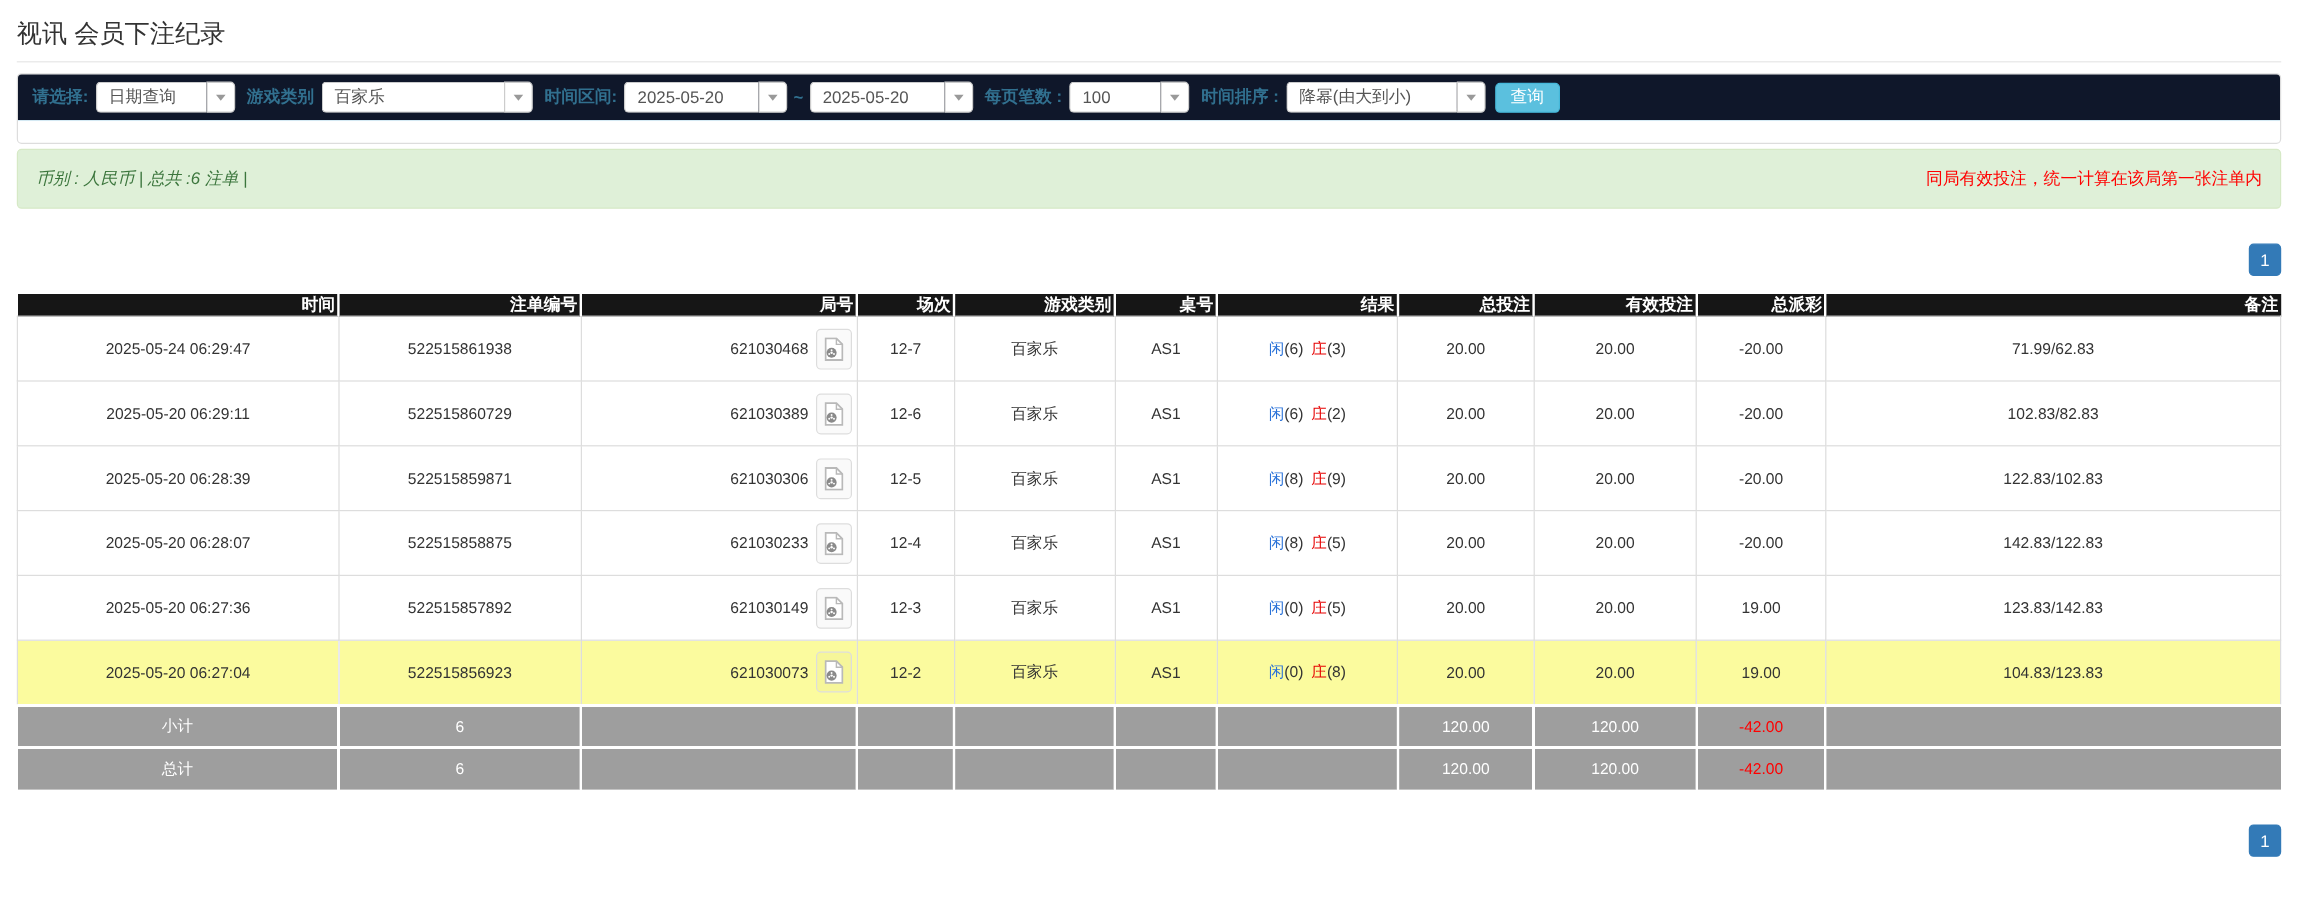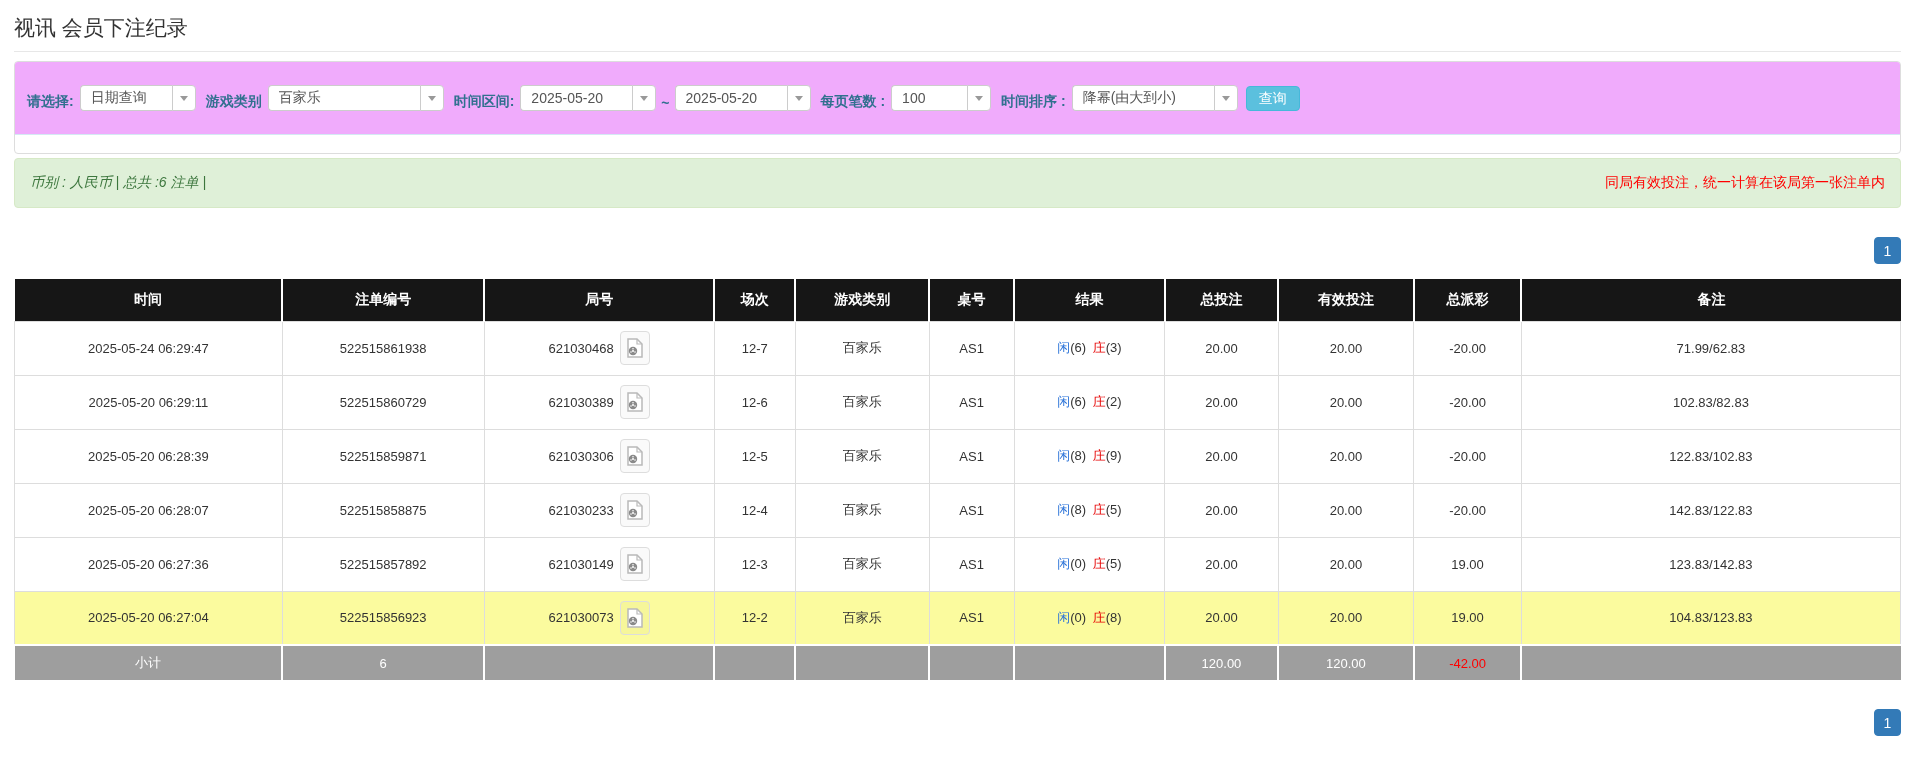--- a/index.html
+++ b/index.html
@@ -14,23 +14,23 @@
   
   .page-title {
     font-size:21px; font-weight:400; color:#333;
     margin:0; padding:14px 0 9px 0;
     border-bottom:1px solid #e7e7e7;
   }
 
   
   .filter-panel { border:1px solid #ddd; border-radius:4px; margin-top:9px; }
   .filter-heading {
-    background:#f0abfc; border-bottom:1px solid #d4e9f3;
+    background:#0f172a; border-bottom:1px solid #d4e9f3;
     border-radius:3px 3px 0 0;
-    padding:23px 10px; display:flex; align-items:flex-end;
+    padding:6px 10px; display:flex; align-items:center;
   }
   .filter-body { height:18px; }
   .flabel { color:#31708f; font-weight:bold; font-size:14px; margin:0 6px 0 10px; white-space:nowrap; }
   .flabel:first-child { margin-left:2px; }
   .combo { display:flex; height:26px; }
   .combo-text {
     background:#fff; border:1px solid #ccc; border-right:none;
     border-radius:4px 0 0 4px; padding:0 10px;
     display:flex; align-items:center; font-size:14px; color:#555; white-space:nowrap;
   }
@@ -67,35 +67,35 @@
   .page-btn {
     display:inline-block; min-width:27px; height:27px; line-height:27px;
     background:#337ab7; border:1px solid #337ab7; border-radius:4px;
     color:#fff; font-size:14px; text-align:center; cursor:pointer;
   }
 
   
   table.records { width:100%; border-collapse:collapse; table-layout:fixed; }
   table.records th {
     background:#161616; color:#fff; font-size:14px; font-weight:bold;
-    height:42px; border-right:2px solid #fff; text-align:center; padding:0 2px;
+    height:18px; border-right:2px solid #fff; text-align:right; padding:0 2px;
   }
   table.records th:last-child { border-right:none; }
   table.records td {
     height:54px; text-align:center; font-size:13px; color:#333;
     border:1px solid #ddd; background:#fff; padding:0 4px;
     overflow:hidden; white-space:nowrap;
   }
   tr.highlight td { background:#fbfb9e; }
   .blue { color:#2a72d8; }
   .banker { color:#e60000; }
   .score { color:#333; }
   .neg { color:#ff0000; }
   .link { cursor:pointer; }
-  .round-wrap { display:flex; align-items:center; justify-content:center; gap:6px; }
+  .round-wrap { display:flex; align-items:center; justify-content:flex-end; gap:6px; }
   .icon-btn {
     width:30px; height:34px; border:1px solid #ddd; border-radius:4px;
     background:rgba(0,0,0,0.02); display:flex; align-items:center; justify-content:center;
     cursor:pointer; padding:0;
   }
   tr.summary td {
     background:#9e9e9e; color:#fff; height:35px;
     border:none; border-right:2px solid #fff; border-top:2px solid #fff;
     font-size:13px;
   }
@@ -401,20 +401,33 @@
         <td></td>
         <td></td>
         <td></td>
         <td></td>
         <td>120.00</td>
         <td>120.00</td>
         <td class="neg">-42.00</td>
         <td></td>
       </tr>
 
+      <tr class="summary">
+        <td>总计</td>
+        <td>6</td>
+        <td></td>
+        <td></td>
+        <td></td>
+        <td></td>
+        <td></td>
+        <td>120.00</td>
+        <td>120.00</td>
+        <td class="neg">-42.00</td>
+        <td></td>
+      </tr>
     </tbody>
   </table>
 
   <div class="pager pager-bottom">
     <span class="page-btn">1</span>
   </div>
 
 </div>
 
 </body></html>

